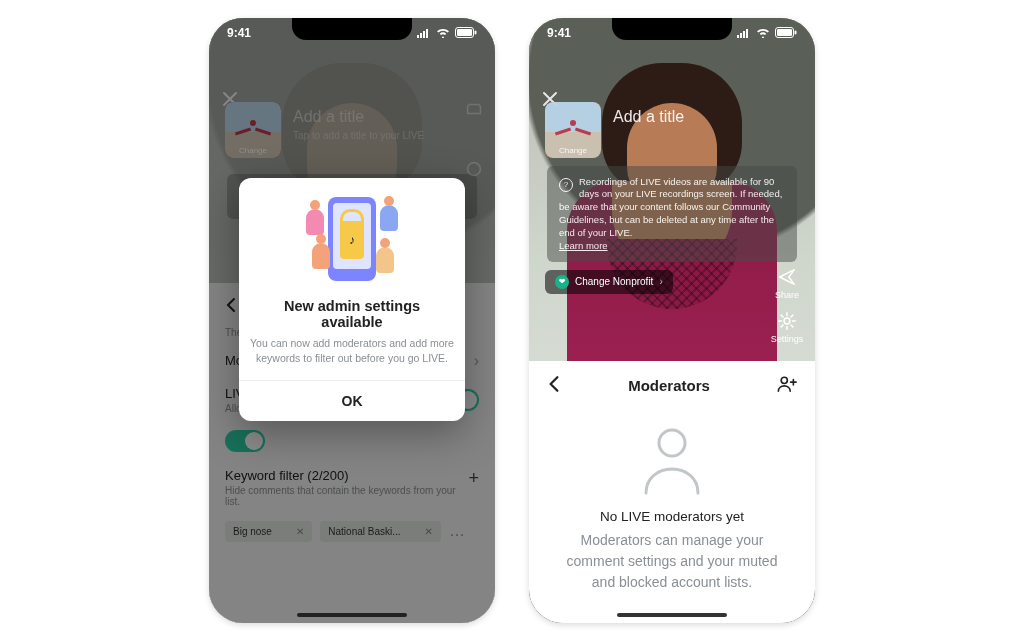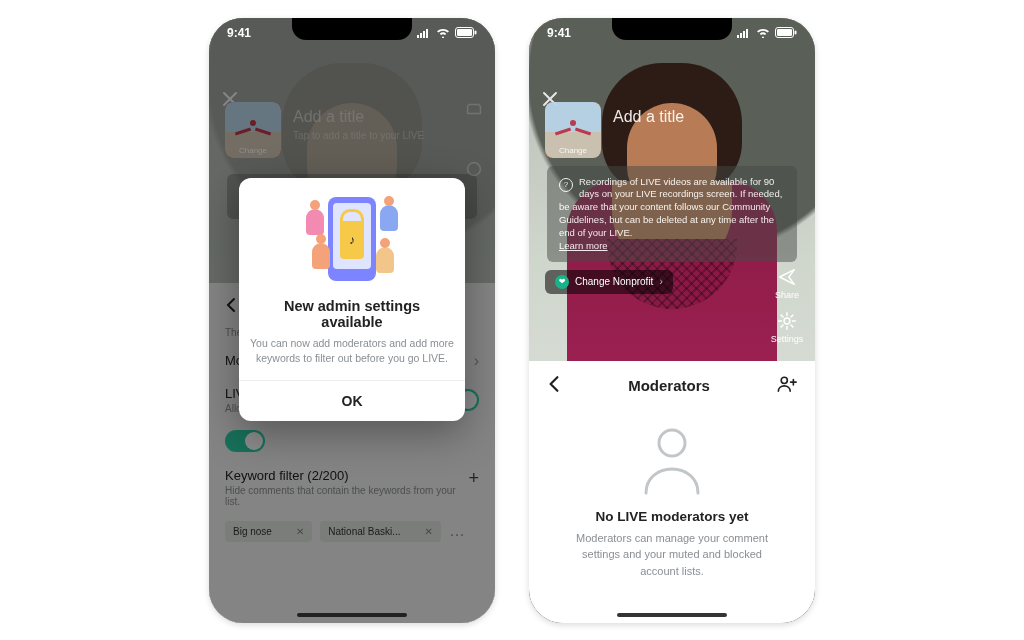--- a/index.html
+++ b/index.html
@@ -147,22 +147,22 @@
 
   
   .sheet{
     position:absolute;left:0;right:0;bottom:0;height:262px;background:#fff;z-index:10;
     border-radius:0 0 34px 34px;box-sizing:border-box;padding:14px 18px;
   }
   .sheet-hdr{display:flex;align-items:center;justify-content:space-between}
   .sheet-hdr h3{flex:1;text-align:center;margin:0;font-size:15px;font-weight:700}
   .sheet-empty{display:flex;flex-direction:column;align-items:center;margin-top:26px}
   .sheet-empty svg{margin-bottom:14px}
-  .sheet-empty h5{margin:0 7px 6px;font-size:13.5px;font-weight:700}
-  .sheet-empty p{margin:0;color:var(--muted);font-size:11px;text-align:center;line-height:1.5;max-width:220px}
+  .sheet-empty h5{margin:0 7px 6px;font-size:13.5px;font-weight:400}
+  .sheet-empty p{margin:0;color:var(--muted);font-size:14px;text-align:center;line-height:1.5;max-width:220px}
 
 </style>
 </head>
 <body>
 
 <div class="phone">
   <div class="notch"></div>
   <div class="status">
     <span class="time">9:41</span>
     <span class="spacer"></span>

